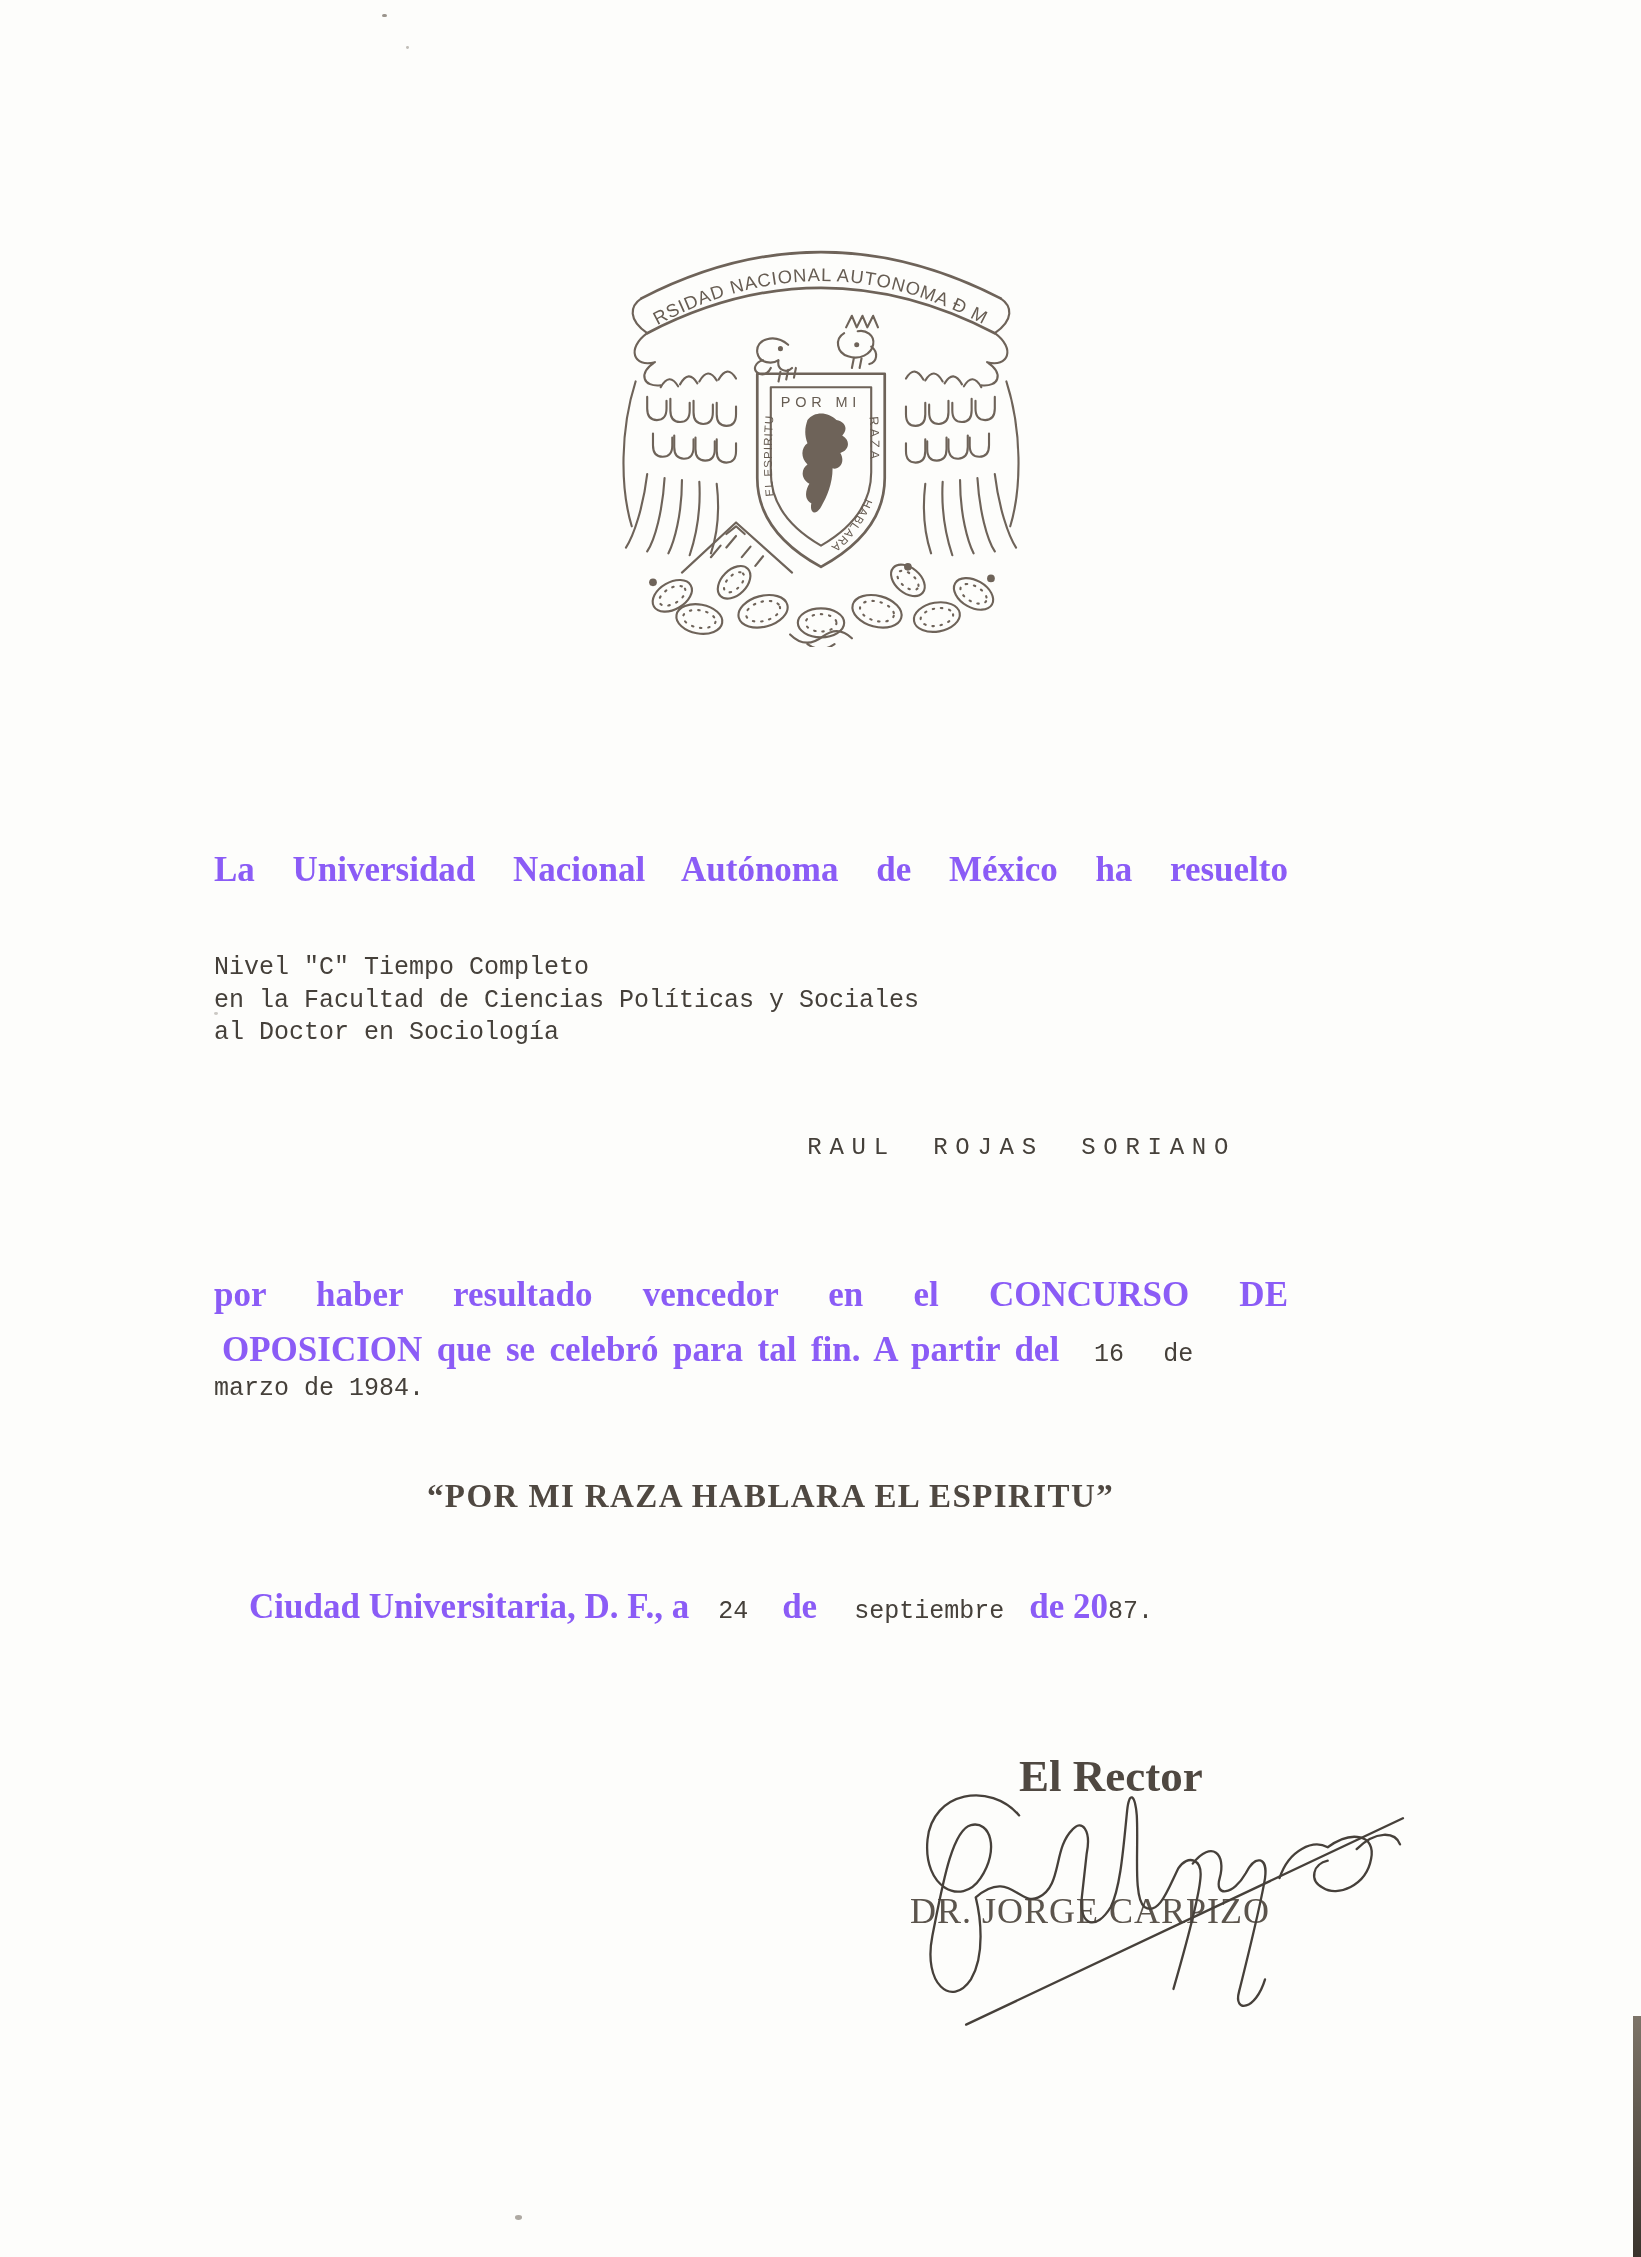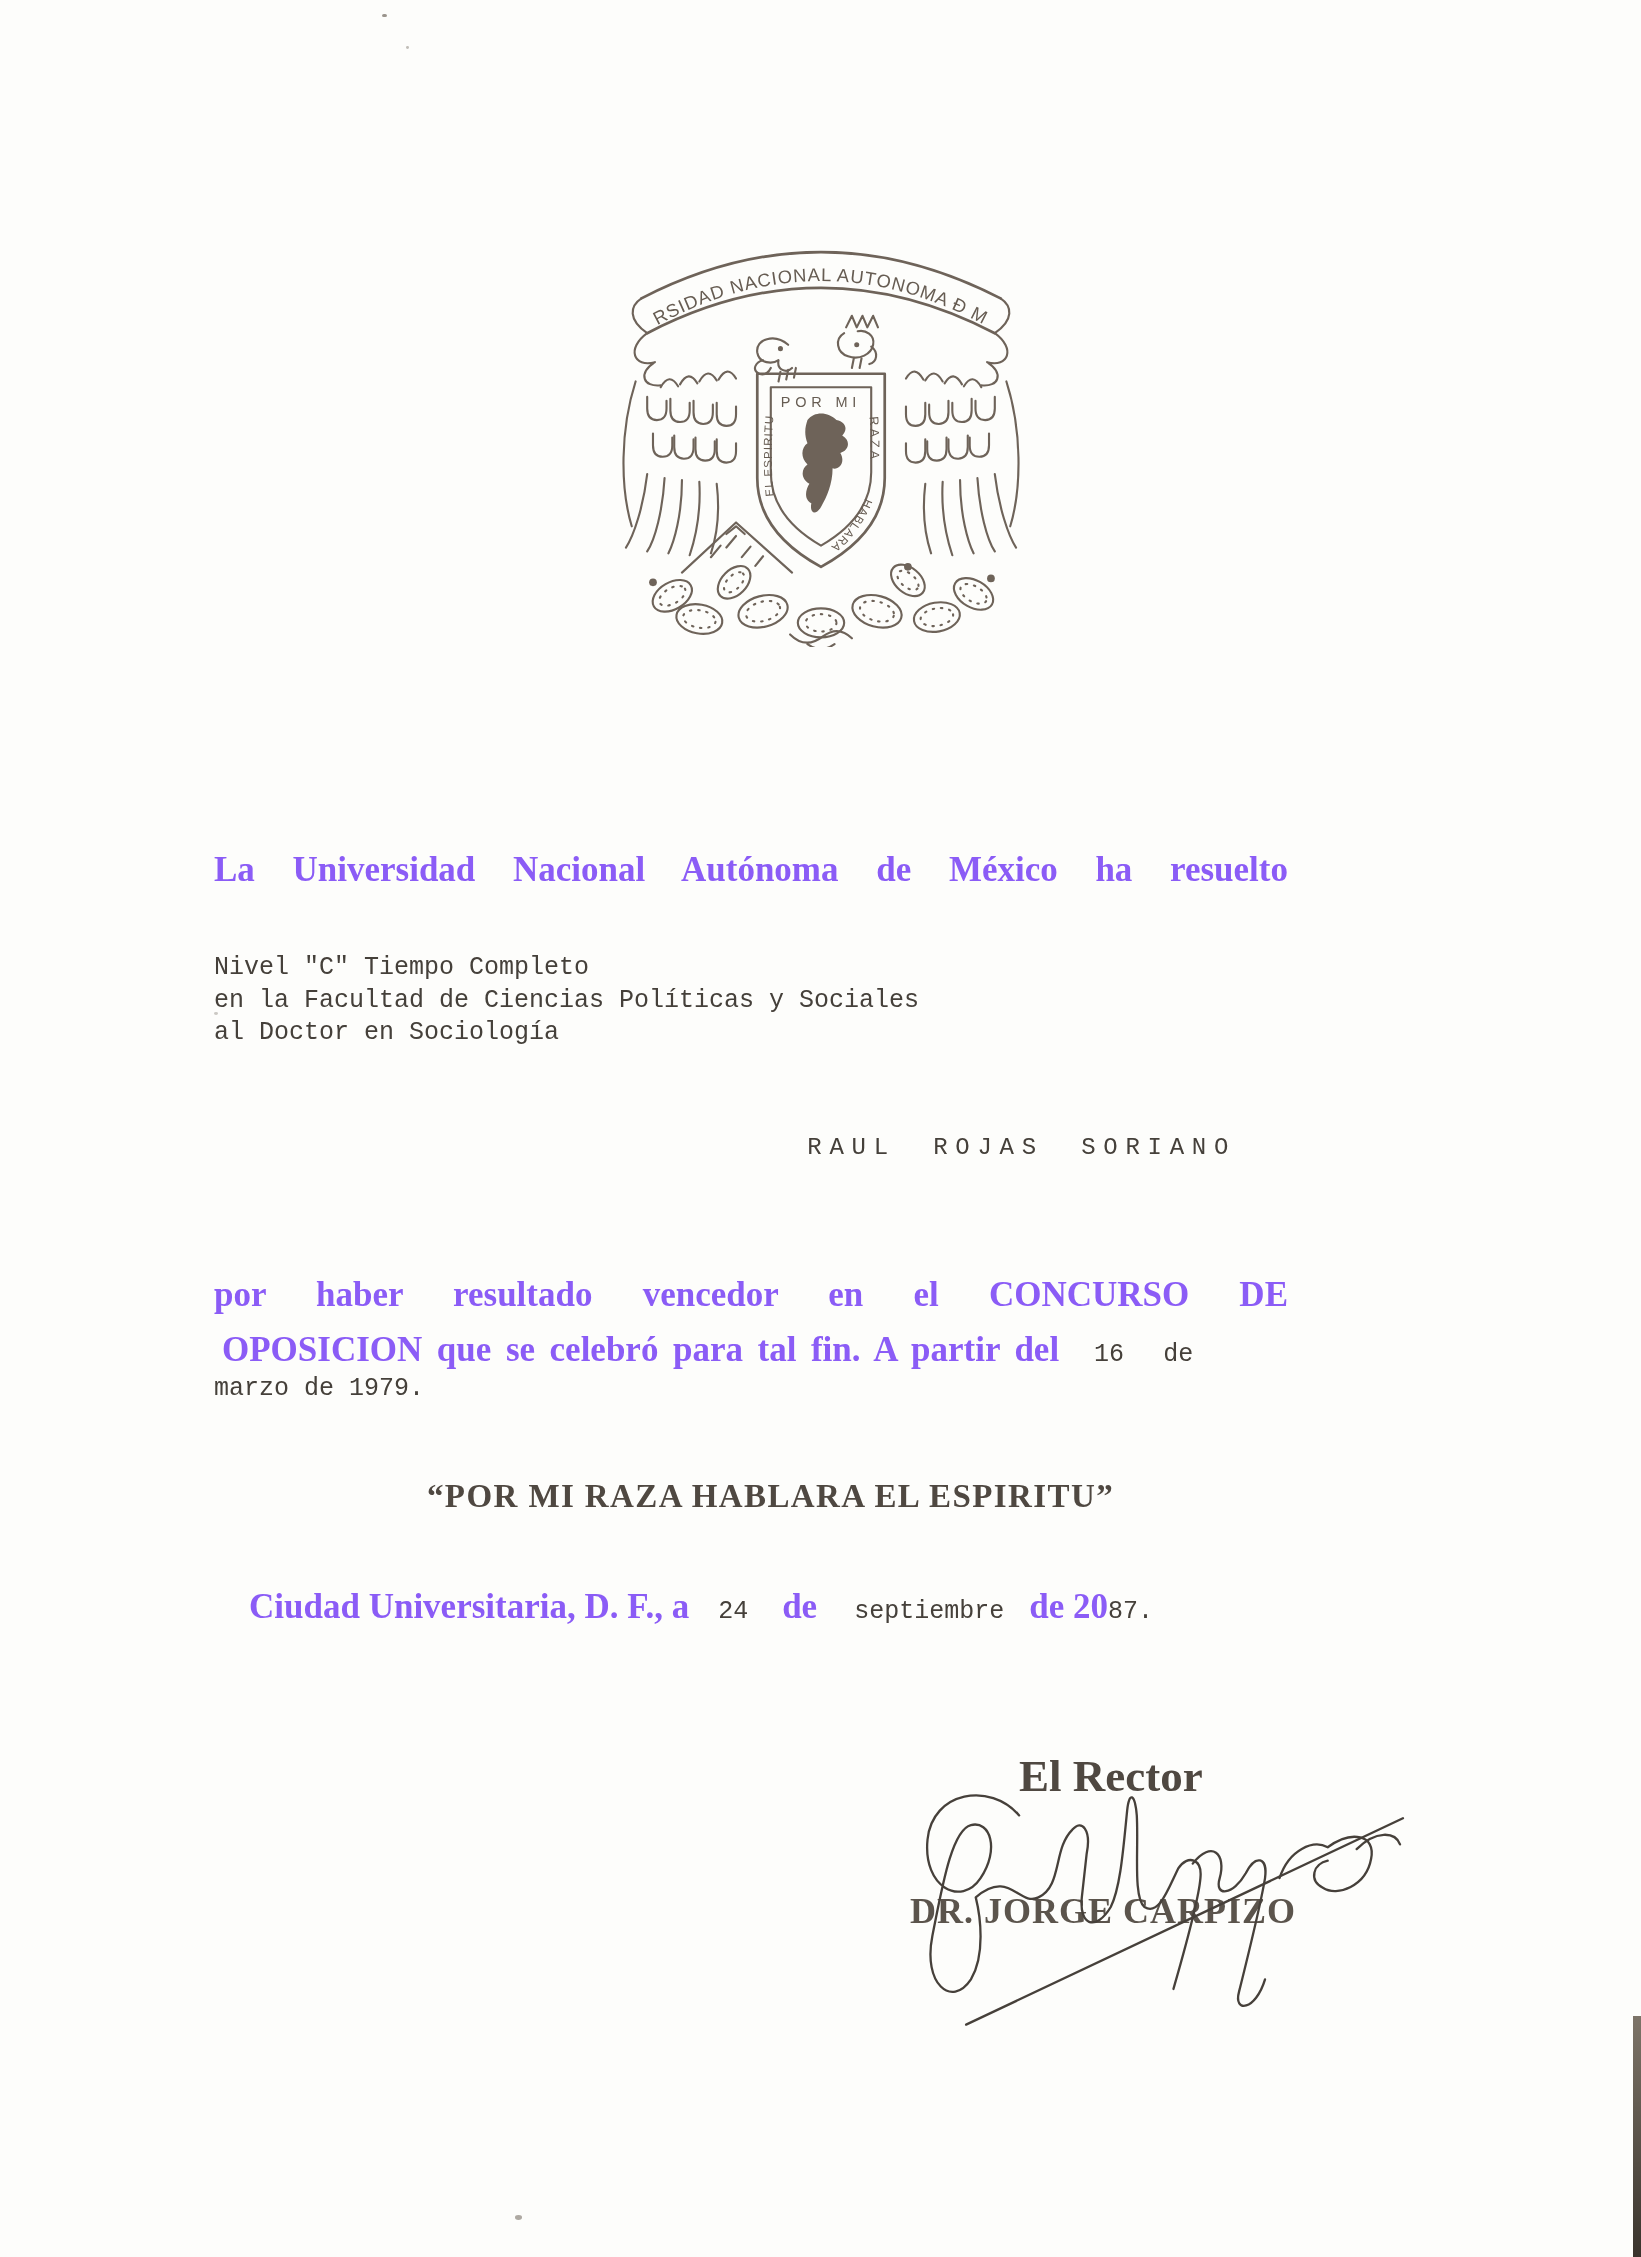--- a/index.html
+++ b/index.html
@@ -53,21 +53,21 @@
   }
   .rector{
     font-family:"Liberation Serif", serif;
     font-weight:bold;
     font-size:45px;
     color:#4f4841;
     white-space:nowrap;
   }
   .signer-name{
     font-family:"Liberation Serif", serif;
-    font-weight:bold;
+    font-weight:normal;
     font-size:36px;
     letter-spacing:1px;
     color:#5b544c;
     white-space:nowrap;
   }
   .gap{display:inline-block;}
   .edge-strip{
     right:0;top:2016px;width:7.7px;height:241px;
     background:linear-gradient(#7d7468,#39332c);
   }
@@ -227,21 +227,21 @@
   <div class="abs mono" style="left:214px;top:1018px;">al Doctor en Sociología</div>
 
   <div class="abs name-line" style="left:367px;top:1134px;width:869px;">RAUL ROJAS SORIANO</div>
 
   <div class="abs serif just" style="left:214px;top:1274px;width:1074px;">por haber resultado vencedor en el CONCURSO DE</div>
 
   <div class="abs" style="left:222px;top:1329px;white-space:nowrap;">
     <span class="serif" style="word-spacing:5.8px;">OPOSICION que se celebró para tal fin. A partir del</span><span class="gap" style="width:35px;"></span><span class="mono">16</span><span class="gap" style="width:39px;"></span><span class="mono">de</span>
   </div>
 
-  <div class="abs mono" style="left:214px;top:1374px;">marzo de 1979.</div>
+  <div class="abs mono" style="left:214px;top:1374px;">marzo de 1984.</div>
 
   <div class="abs motto" style="left:283px;top:1478px;width:975px;">“POR MI RAZA HABLARA EL ESPIRITU”</div>
 
   <div class="abs" style="left:249px;top:1586px;white-space:nowrap;">
     <span class="serif">Ciudad Universitaria, D. F., a</span><span class="gap" style="width:29px;"></span><span class="mono">24</span><span class="gap" style="width:34px;"></span><span class="serif">de</span><span class="gap" style="width:37px;"></span><span class="mono">septiembre</span><span class="gap" style="width:25px;"></span><span class="serif">de 20</span><span class="mono">87.</span>
   </div>
 
   <div class="abs rector" style="left:1019px;top:1750px;">El Rector</div>
 
   <div class="abs signer-name" style="left:910px;top:1890px;">DR. JORGE CARPIZO</div>

